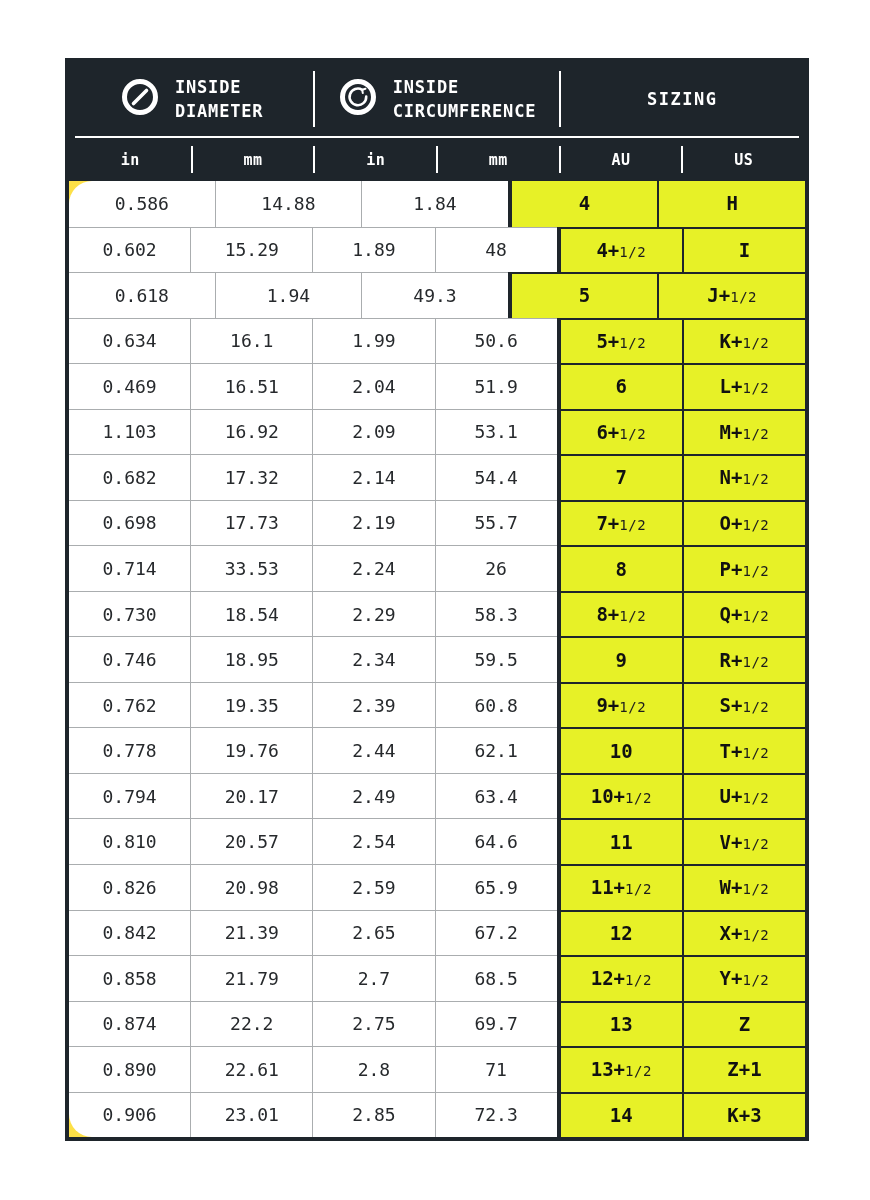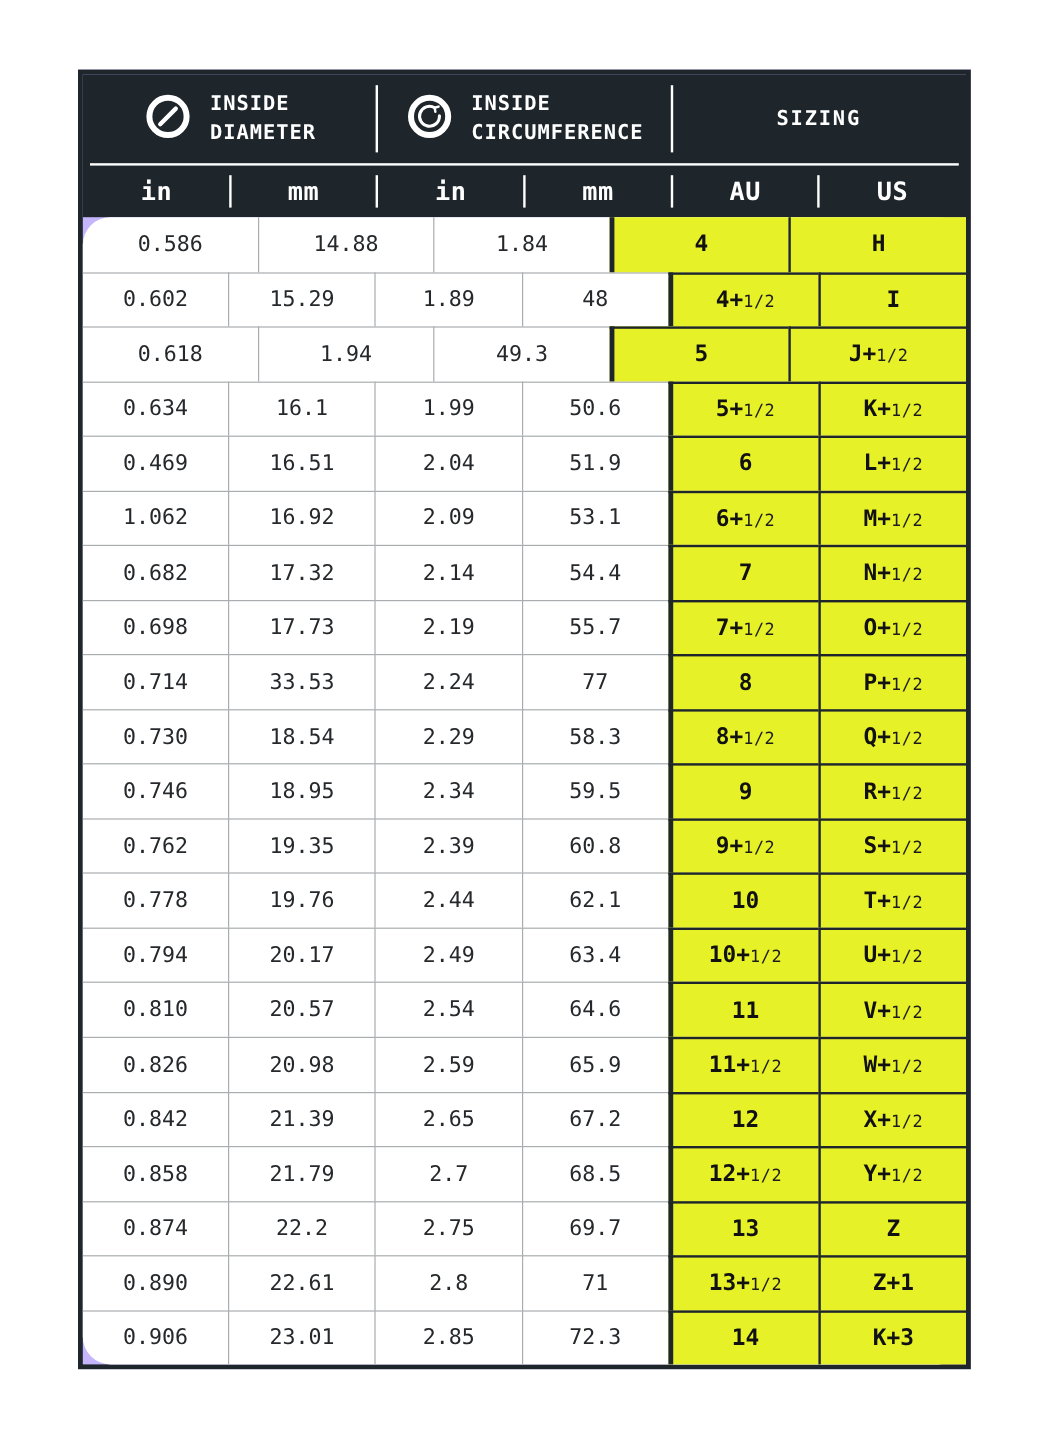--- a/index.html
+++ b/index.html
@@ -8,38 +8,38 @@
     --grid:#aaadaf;
     --ink:#26292c;
     --white:#ffffff;
   }
   *{margin:0;padding:0;box-sizing:border-box;}
   html,body{width:870px;height:1200px;background:#ffffff;overflow:hidden;
     font-family:"DejaVu Sans Mono","Liberation Mono",monospace;}
   .stage{position:relative;width:870px;height:1200px;background:#ffffff;}
 
   .chart{position:absolute;left:65px;top:58px;width:744px;height:1083px;
-    border:4px solid var(--dark);display:flex;flex-direction:column;background:#c4b5fd;}
+    border:4px solid var(--dark);display:flex;flex-direction:column;background:#fde047;}
 
   .header-block{background:var(--dark);}
   .group-header{height:74px;display:flex;align-items:center;position:relative;}
   .group{flex:1;display:flex;align-items:center;justify-content:center;gap:15px;color:#fff;}
   .group-label{display:flex;flex-direction:column;text-align:left;
     font-size:17px;font-weight:bold;letter-spacing:0.8px;line-height:1.42;}
   .group-sizing{flex:1;display:flex;align-items:flex-end;justify-content:center;color:#fff;
     font-size:17px;font-weight:bold;letter-spacing:1.5px;}
   .gdiv{position:absolute;top:9px;width:2px;height:56px;background:#fff;}
   .gdiv.g1{left:calc(33.333% - 1px);}
   .gdiv.g2{left:calc(66.666% - 1px);}
 
   .hline{height:2px;background:#fff;margin:0 6px;}
 
   .sub-header{height:43px;display:flex;position:relative;}
   .sub-cell{flex:1;display:flex;align-items:center;justify-content:center;
-    color:#fff;font-size:21px;font-weight:bold;letter-spacing:0.5px;}
+    color:#fff;font-size:15px;font-weight:bold;letter-spacing:0.5px;}
   .sdiv{position:absolute;top:8px;width:2px;height:27px;background:#fff;}
   .sdiv.s1{left:calc(16.666% - 1px);}
   .sdiv.s2{left:calc(33.333% - 1px);}
   .sdiv.s3{left:calc(50% - 1px);}
   .sdiv.s4{left:calc(66.666% - 1px);}
   .sdiv.s5{left:calc(83.333% - 1px);}
 
   .body{flex:1;display:flex;flex-direction:column;background:#ffffff;border-radius:23px;}
   .row{flex:1;display:flex;}
   .cell{flex:1;display:flex;align-items:baseline;justify-content:center;
@@ -207,21 +207,21 @@
     </div>
     <div class="cell au">
       <span class="sizebox">
         <span class="size-main">L+</span>
         <span class="size-frac">1/2</span>
       </span>
     </div>
   </div>
 
   <div class="row">
-    <div class="cell c1">1.062</div>
+    <div class="cell c1">1.103</div>
     <div class="cell c2">16.92</div>
     <div class="cell c3">2.09</div>
     <div class="cell c4">53.1</div>
     <div class="cell us">
       <span class="sizebox">
         <span class="size-main">6+</span>
         <span class="size-frac">1/2</span>
       </span>
     </div>
     <div class="cell au">
@@ -267,21 +267,21 @@
         <span class="size-main">O+</span>
         <span class="size-frac">1/2</span>
       </span>
     </div>
   </div>
 
   <div class="row">
     <div class="cell c1">0.714</div>
     <div class="cell c2">33.53</div>
     <div class="cell c3">2.24</div>
-    <div class="cell c4">77</div>
+    <div class="cell c4">26</div>
     <div class="cell us">
       <span class="sizebox">
         <span class="size-main">8</span>
         <span class="size-frac"></span>
       </span>
     </div>
     <div class="cell au">
       <span class="sizebox">
         <span class="size-main">P+</span>
         <span class="size-frac">1/2</span>

